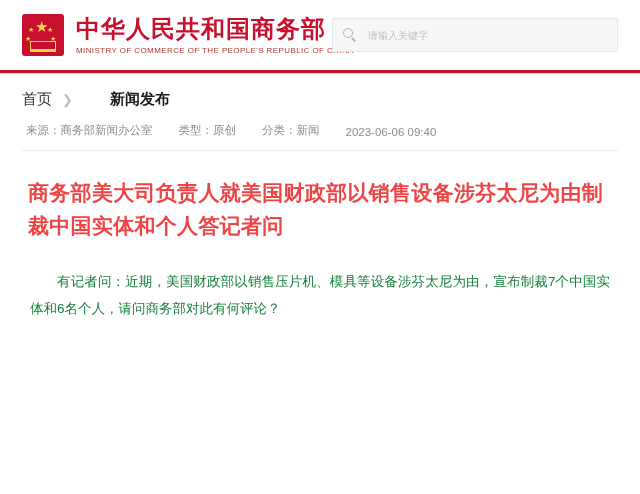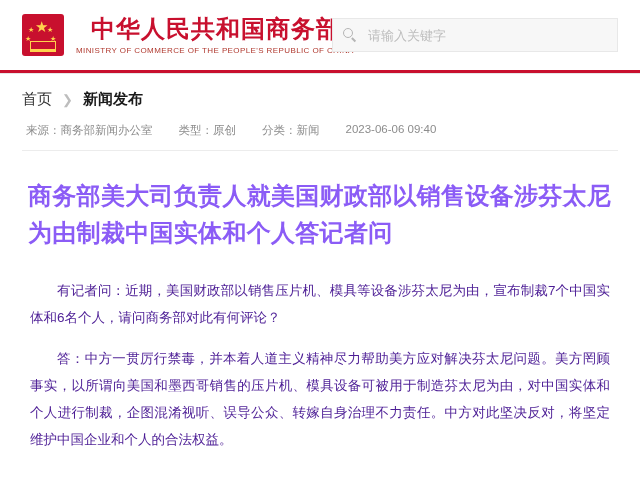--- a/index.html
+++ b/index.html
@@ -55,21 +55,20 @@
     flex-direction: column;
     justify-content: center;
   }
   .title-cn {
     font-size: 24px;
     color: #c8102e;
     font-weight: bold;
     letter-spacing: 1px;
     line-height: 1.15;
     white-space: nowrap;
-    margin-left: 15px;
   }
   .title-en {
     font-size: 8px;
     color: #b0392f;
     letter-spacing: 0.4px;
     margin-top: 3px;
     white-space: nowrap;
   }
 
   .search-box {
@@ -102,21 +101,21 @@
     left: 9px; top: 9.5px;
     width: 5px; height: 1.6px;
     background: #b5b5b5;
     transform: rotate(45deg);
     transform-origin: left center;
   }
   .search-input {
     border: 0;
     background: transparent;
     outline: none;
-    font-size: 13px;
+    font-size: 10px;
     color: #333;
     width: 100%;
     font-family: Liberation Sans, sans-serif;
   }
   .search-input::placeholder { color: #bdbdbd; }
 
   .header-rule {
     height: 3px;
     background: #c8102e;
     margin: 0;
@@ -136,54 +135,55 @@
   }
   .bc-home { color: #333; text-decoration: none; }
   .bc-sep {
     color: #bdbdbd;
     margin: 0 10px;
     font-size: 13px;
   }
   .bc-current {
     color: #1a1a1a;
     font-weight: bold;
+    margin-left: 27px;
   }
 
   
   .meta {
     margin: 4px 22px 0 22px;
     border-bottom: 1px solid #ececec;
     padding: 0 4px 12px 4px;
     display: flex;
-    align-items: flex-start;
+    align-items: flex-end;
     font-size: 11.5px;
     color: #8c8c8c;
     white-space: nowrap;
   }
   .meta .group { margin-right: 26px; }
   .meta .val { color: #8c8c8c; }
 
   
   .article { padding: 0 22px; }
   .headline {
-    font-size: 24px;
+    font-size: 21px;
     font-weight: bold;
-    color: #8b5cf6;
+    color: #ef4444;
     line-height: 1.55;
     letter-spacing: 0.3px;
     margin: 26px 0 0 0;
     padding: 0 6px;
   }
   .body {
     margin-top: 26px;
     padding: 0 8px;
   }
   .body p {
     font-size: 13.5px;
-    color: #4c1d95;
+    color: #15803d;
     line-height: 2.0;
     margin: 8px 0 14px 0;
     text-align: justify;
     text-indent: 2em;
   }
 </style>
 </head>
 <body>
 
 <div class="header">
@@ -228,15 +228,14 @@
   <span class="group">
     <span>分类：</span><span class="val">新闻</span>
   </span>
   <span class="group">2023-06-06 09:40</span>
 </div>
 
 <div class="article">
   <h1 class="headline">商务部美大司负责人就美国财政部以销售设备涉芬太尼为由制裁中国实体和个人答记者问</h1>
   <div class="body">
     <p>有记者问：近期，美国财政部以销售压片机、模具等设备涉芬太尼为由，宣布制裁7个中国实体和6名个人，请问商务部对此有何评论？</p>
-    <p>答：中方一贯厉行禁毒，并本着人道主义精神尽力帮助美方应对解决芬太尼问题。美方罔顾事实，以所谓向美国和墨西哥销售的压片机、模具设备可被用于制造芬太尼为由，对中国实体和个人进行制裁，企图混淆视听、误导公众、转嫁自身治理不力责任。中方对此坚决反对，将坚定维护中国企业和个人的合法权益。</p>
   </div>
 </div>
 
 </body></html>

